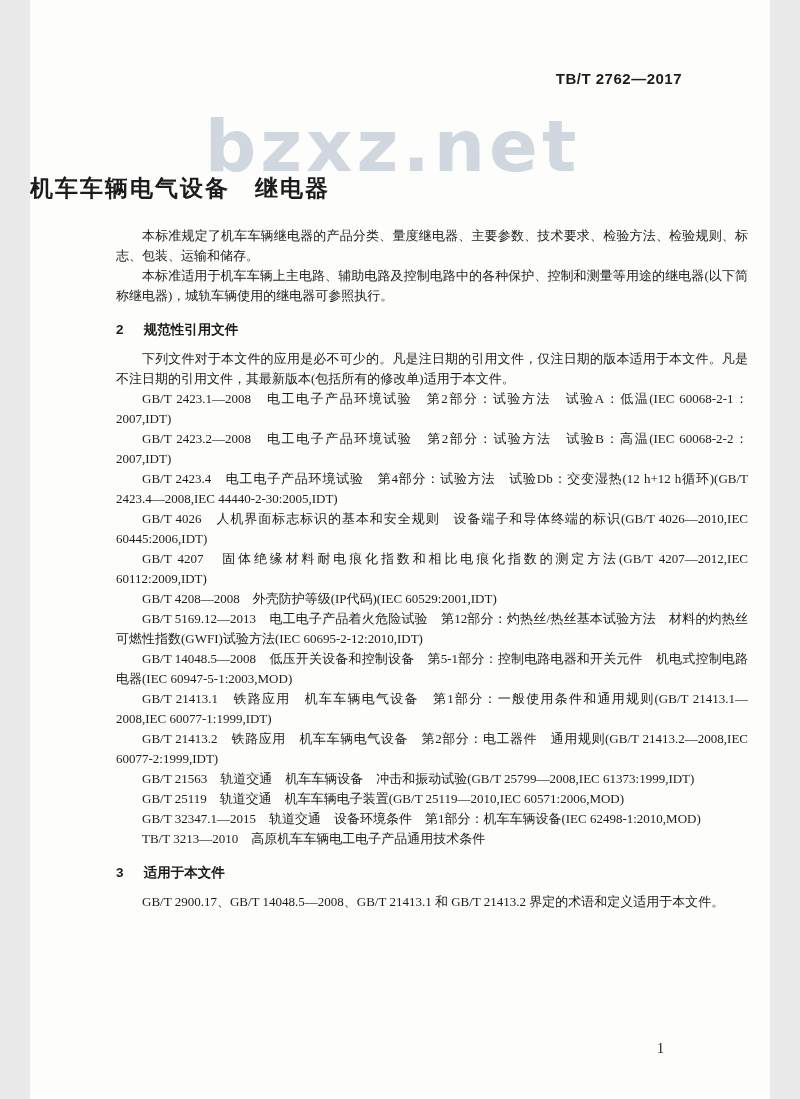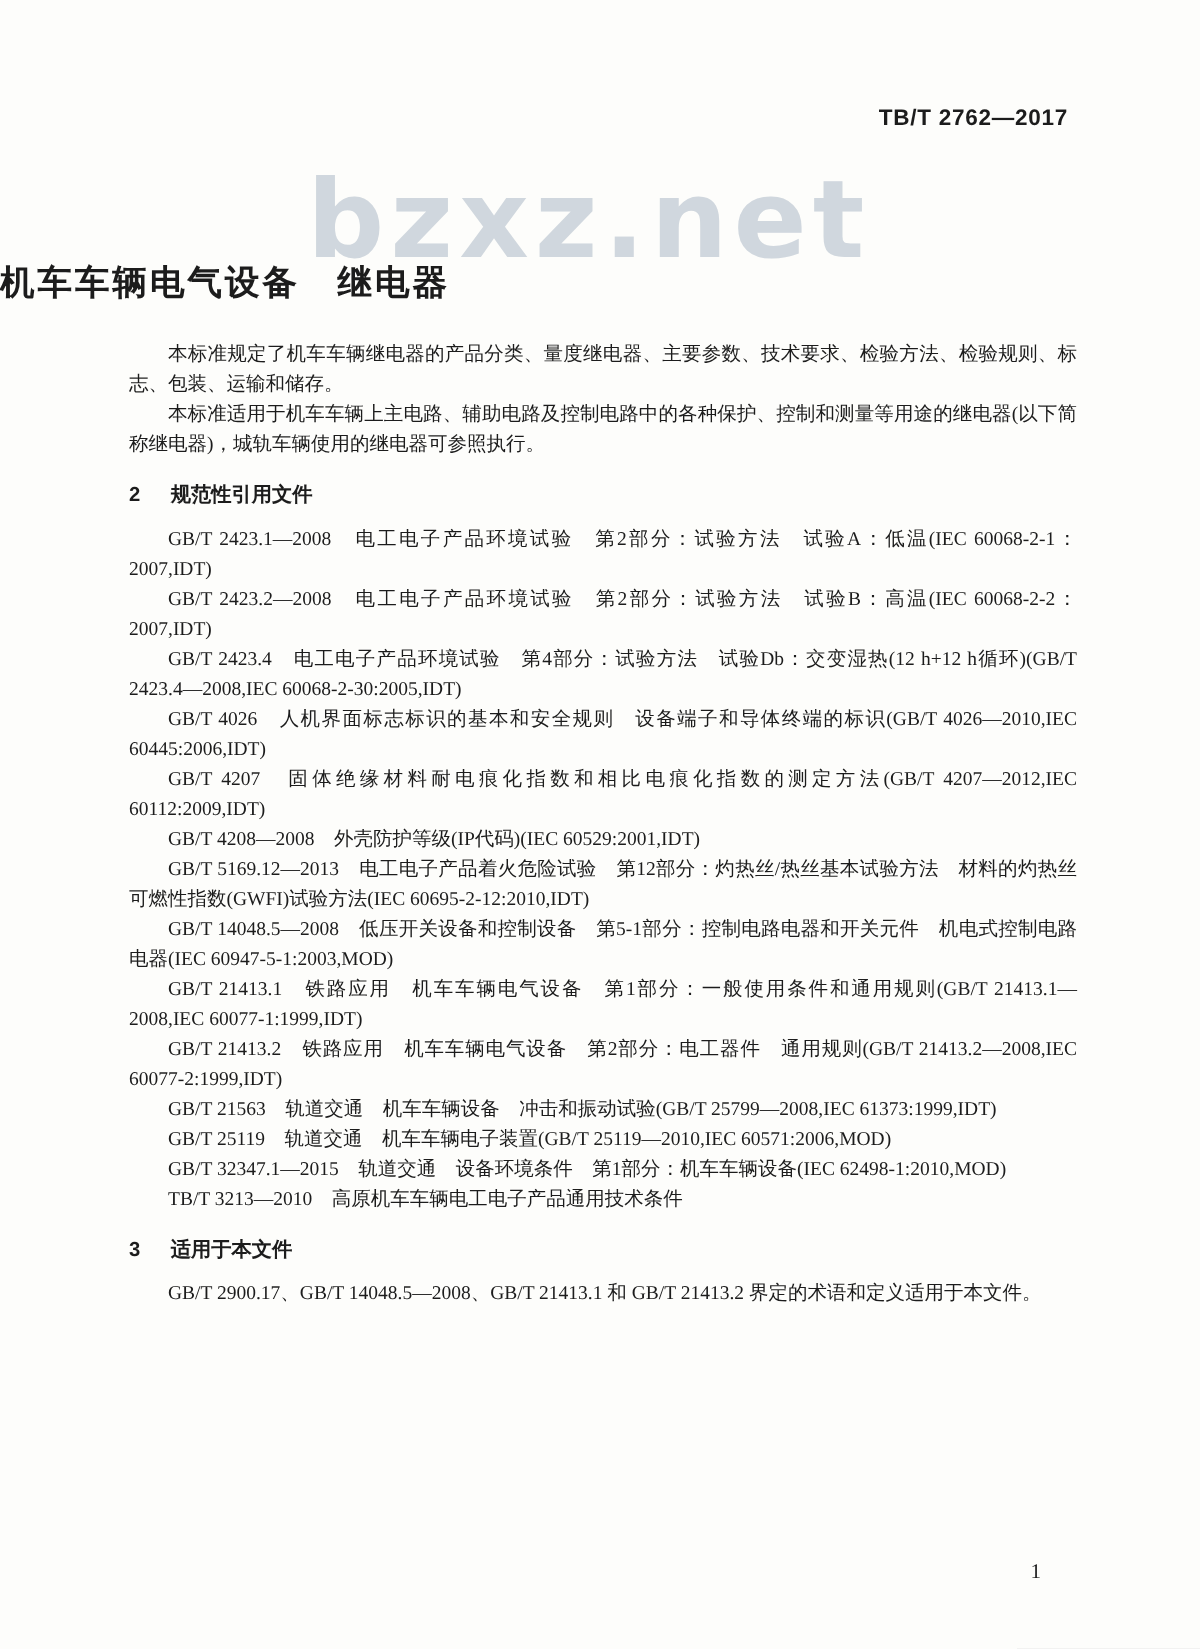--- a/index.html
+++ b/index.html
@@ -2,21 +2,21 @@
 <html><head>
 <meta charset="utf-8">
 <style>
   html, body {
     margin: 0;
     padding: 0;
     background: #e9e9e9;
   }
   .page {
     position: relative;
-    width: 800px;
+    width: 740px;
     height: 1099px;
     margin: 0 auto;
     background: #fdfdfb;
     color: #1c1c1c;
     overflow: hidden;
     font-family: "Liberation Serif", "DejaVu Serif", serif;
   }
   .doc-number {
     position: absolute;
     top: 70px;
@@ -106,25 +106,26 @@
   <div class="watermark">bzxz.net</div>
 
   <h1 class="doc-title">机车车辆电气设备　继电器</h1>
 
   <div class="content">
 
     <p class="para">本标准规定了机车车辆继电器的产品分类、量度继电器、主要参数、技术要求、检验方法、检验规则、标志、包装、运输和储存。</p>
     <p class="para">本标准适用于机车车辆上主电路、辅助电路及控制电路中的各种保护、控制和测量等用途的继电器(以下简称继电器)，城轨车辆使用的继电器可参照执行。</p>
 
     <p class="sec-heading"><span class="sec-num">2</span><span>规范性引用文件</span></p>
+    <p class="para">下列文件对于本文件的应用是必不可少的。凡是注日期的引用文件，仅注日期的版本适用于本文件。凡是不注日期的引用文件，其最新版本(包括所有的修改单)适用于本文件。</p>
 
     <div class="ref-list">
       <p class="ref-item">GB/T 2423.1—2008　电工电子产品环境试验　第2部分：试验方法　试验A：低温(IEC 60068-2-1：2007,IDT)</p>
       <p class="ref-item">GB/T 2423.2—2008　电工电子产品环境试验　第2部分：试验方法　试验B：高温(IEC 60068-2-2：2007,IDT)</p>
-      <p class="ref-item">GB/T 2423.4　电工电子产品环境试验　第4部分：试验方法　试验Db：交变湿热(12 h+12 h循环)(GB/T 2423.4—2008,IEC 60068-2-30:2005,IDT)</p>
+      <p class="ref-item">GB/T 2423.4　电工电子产品环境试验　第4部分：试验方法　试验Db：交变湿热(12 h+12 h循环)(GB/T 2423.4—2008,IEC 44440-2-30:2005,IDT)</p>
       <p class="ref-item">GB/T 4026　人机界面标志标识的基本和安全规则　设备端子和导体终端的标识(GB/T 4026—2010,IEC 60445:2006,IDT)</p>
       <p class="ref-item">GB/T 4207　固体绝缘材料耐电痕化指数和相比电痕化指数的测定方法(GB/T 4207—2012,IEC 60112:2009,IDT)</p>
       <p class="ref-item">GB/T 4208—2008　外壳防护等级(IP代码)(IEC 60529:2001,IDT)</p>
       <p class="ref-item">GB/T 5169.12—2013　电工电子产品着火危险试验　第12部分：灼热丝/热丝基本试验方法　材料的灼热丝可燃性指数(GWFI)试验方法(IEC 60695-2-12:2010,IDT)</p>
       <p class="ref-item">GB/T 14048.5—2008　低压开关设备和控制设备　第5-1部分：控制电路电器和开关元件　机电式控制电路电器(IEC 60947-5-1:2003,MOD)</p>
       <p class="ref-item">GB/T 21413.1　铁路应用　机车车辆电气设备　第1部分：一般使用条件和通用规则(GB/T 21413.1—2008,IEC 60077-1:1999,IDT)</p>
       <p class="ref-item">GB/T 21413.2　铁路应用　机车车辆电气设备　第2部分：电工器件　通用规则(GB/T 21413.2—2008,IEC 60077-2:1999,IDT)</p>
       <p class="ref-item">GB/T 21563　轨道交通　机车车辆设备　冲击和振动试验(GB/T 25799—2008,IEC 61373:1999,IDT)</p>
       <p class="ref-item">GB/T 25119　轨道交通　机车车辆电子装置(GB/T 25119—2010,IEC 60571:2006,MOD)</p>
       <p class="ref-item">GB/T 32347.1—2015　轨道交通　设备环境条件　第1部分：机车车辆设备(IEC 62498-1:2010,MOD)</p>

